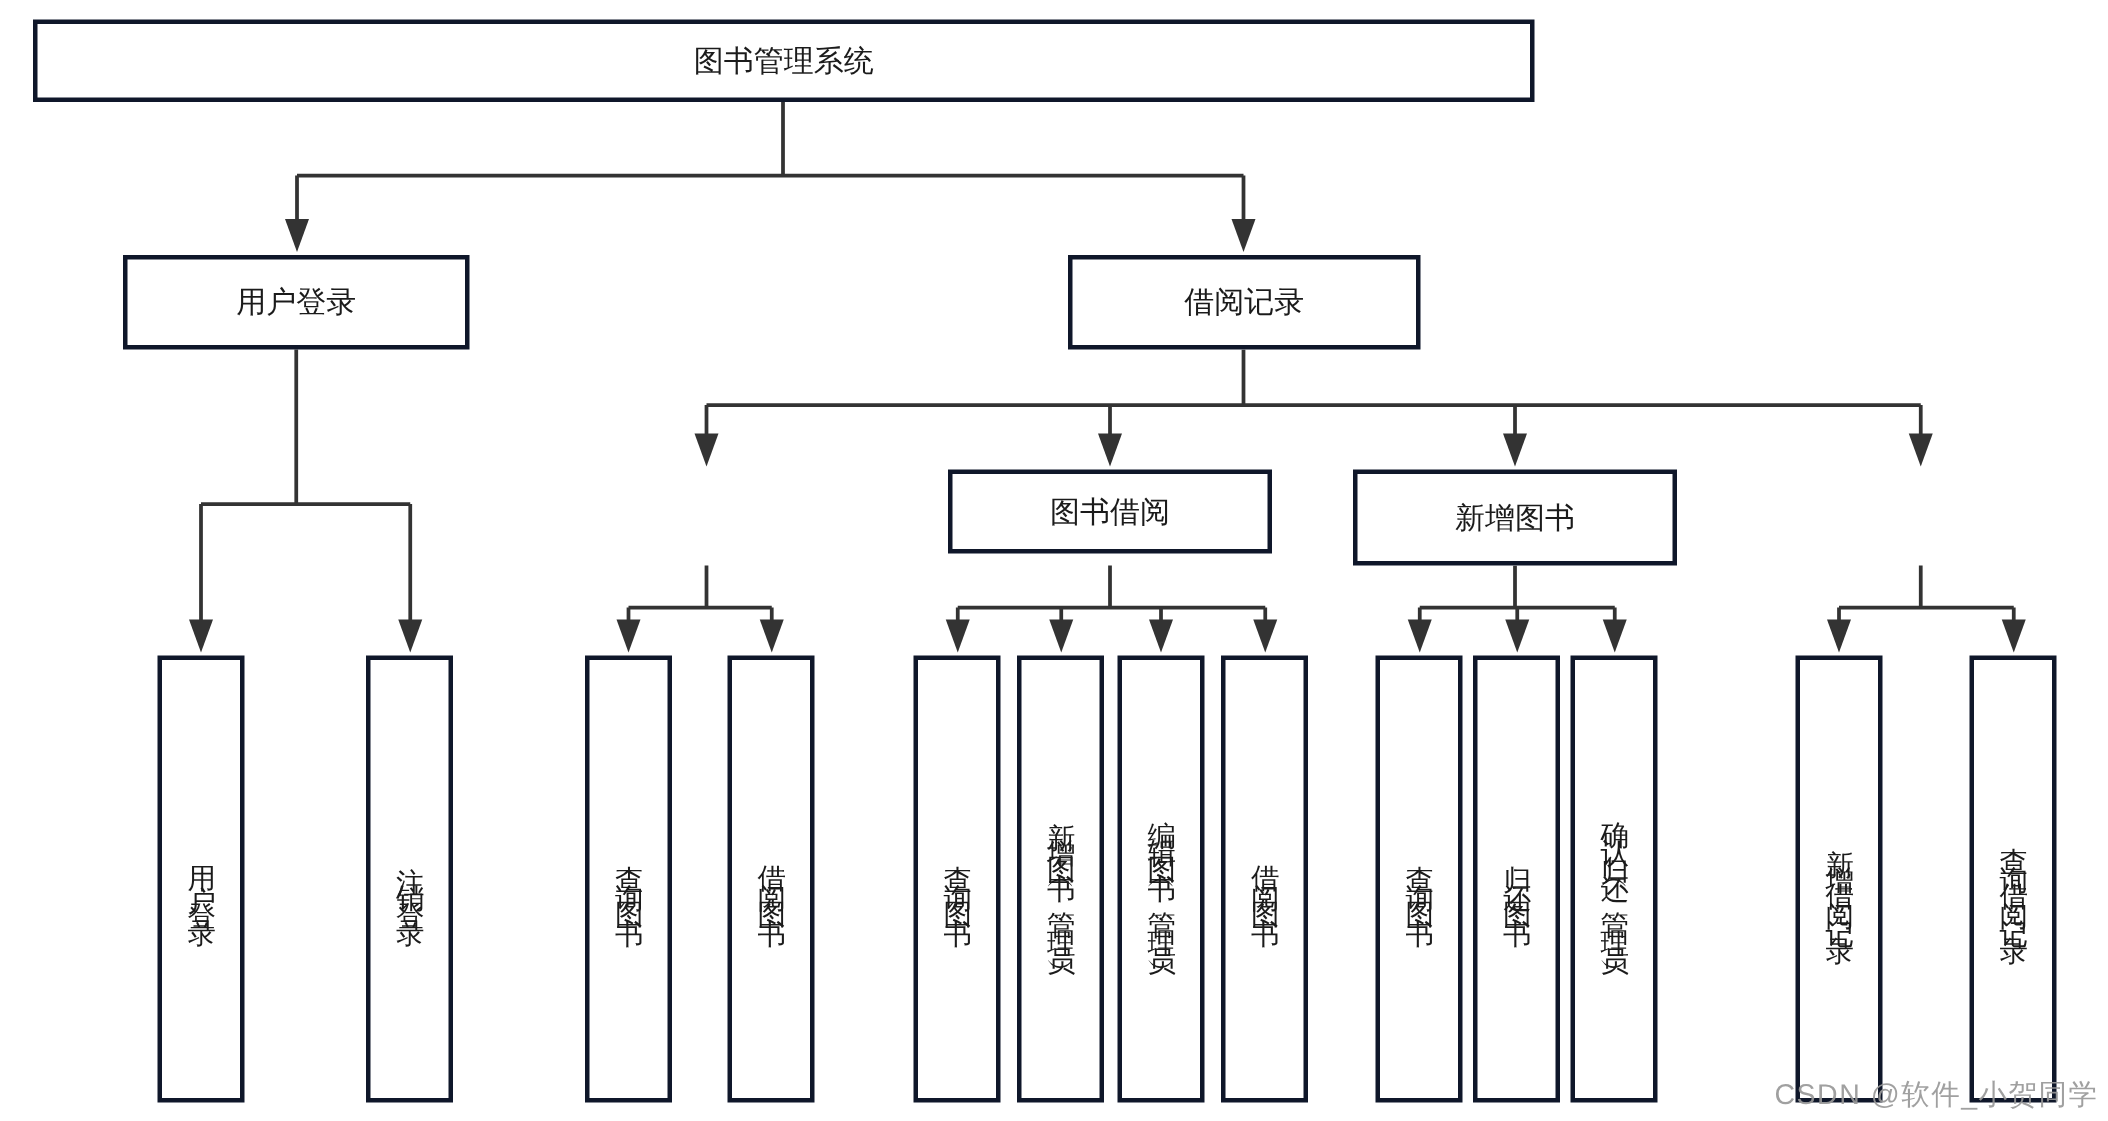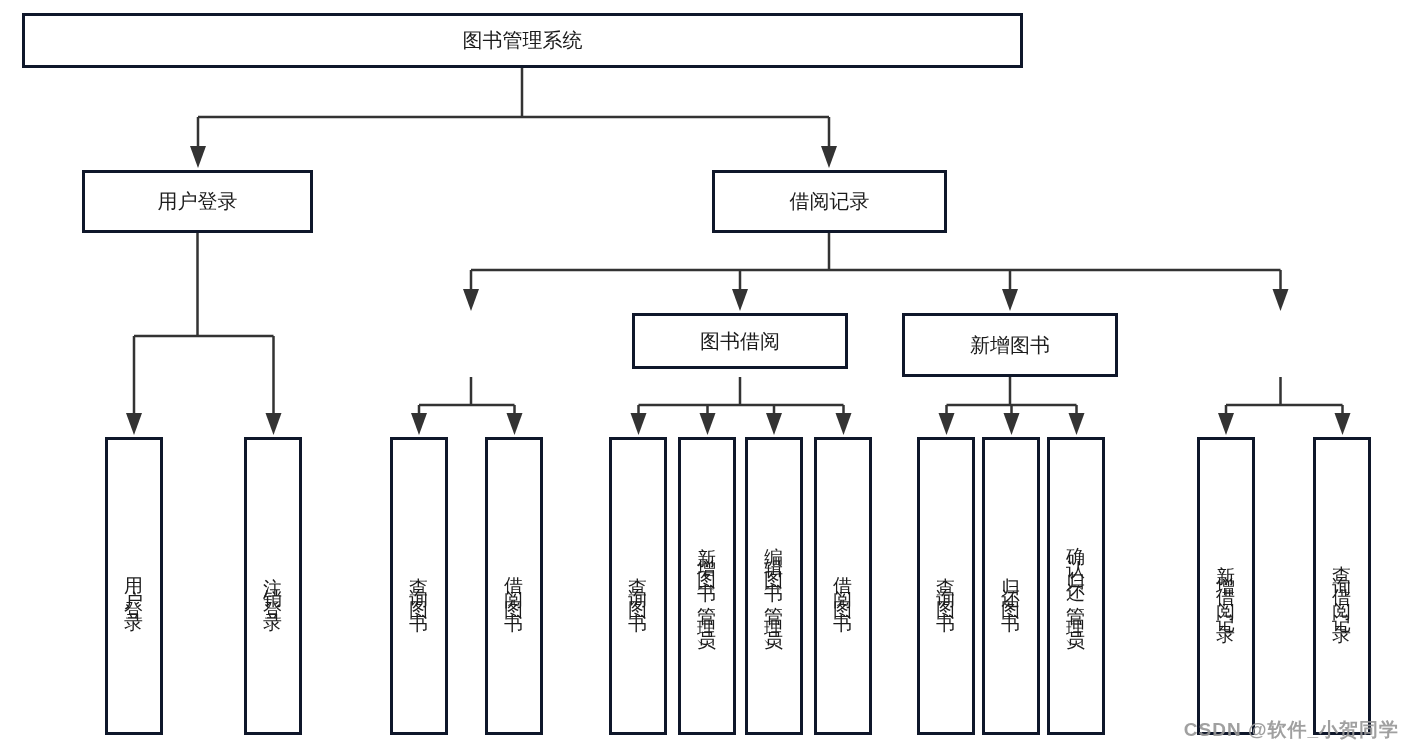--- a/index.html
+++ b/index.html
@@ -6,21 +6,21 @@
   body{width:1405px;height:747px;position:relative;overflow:hidden;
        font-family:"Liberation Sans","DejaVu Sans",sans-serif;}
   #canvas{position:absolute;left:0;top:0;width:1405px;height:747px;}
   svg.connectors{position:absolute;left:0;top:0;pointer-events:none;}
   .box{position:absolute;box-sizing:border-box;border:3px solid #0f172a;background:#ffffff;
        display:flex;align-items:center;justify-content:center;
        color:#1b1b1b;font-size:20px;white-space:nowrap;}
   .vbox{writing-mode:vertical-rl;text-orientation:mixed;font-size:19px;
         letter-spacing:12px;white-space:normal;line-height:1;}
   .watermark{position:absolute;right:6px;bottom:4px;font-size:19px;
-             color:rgba(152,152,152,0.92);letter-spacing:1px;z-index:5;font-weight:bold;}
+             color:rgba(152,152,152,0.92);letter-spacing:1px;z-index:5;}
 </style>
 </head>
 <body>
 
 <div id="canvas">
 
   <svg class="connectors" width="1405" height="747" viewBox="0 0 1405 747">
     <g stroke="#333333" stroke-width="2.5" fill="none">
 
       <path d="M522 68 V117 M198 117 H829 M198 117 V150 M829 117 V150"></path>

